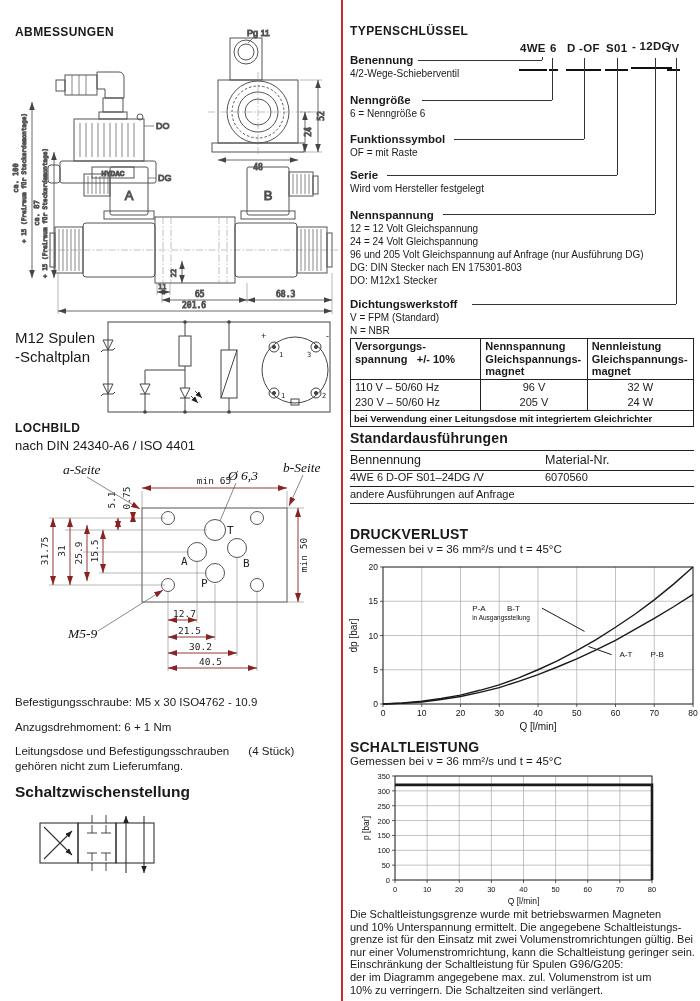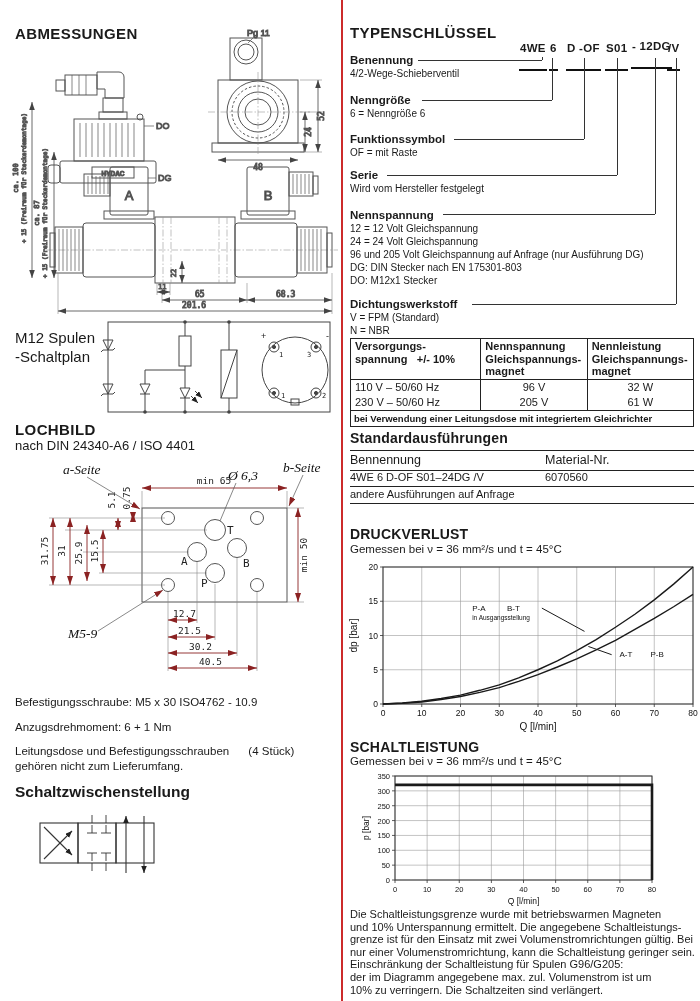--- a/index.html
+++ b/index.html
@@ -1,18 +1,18 @@
 <!DOCTYPE html>
 <html><head>
 <meta charset="utf-8">
 <style>
   html,body{margin:0;padding:0;background:#e8e8e8;}
   .page{position:relative;width:700px;height:1001px;background:#fff;font-family:"Liberation Sans",sans-serif;color:#1a1a1a;overflow:hidden;}
   .abs{position:absolute;}
-  .h15{font-size:15px;font-weight:bold;letter-spacing:.4px;}
+  .h15{font-size:12px;font-weight:bold;letter-spacing:.4px;}
   .h14{font-size:14px;font-weight:bold;letter-spacing:.2px;}
   .t11{font-size:10px;line-height:13px;}
   .t115{font-size:11.5px;}
   .t13{font-size:13px;}
   .t15{font-size:15px;line-height:19px;}
   .b115{font-size:11.5px;font-weight:bold;text-align:right;}
   .pre{white-space:pre-wrap;}
   .divider{position:absolute;top:0;width:2px;height:1001px;}
   .vline{position:absolute;width:1px;background:#333;}
   .hline{position:absolute;height:1px;background:#333;}
@@ -359,21 +359,21 @@
       <th style="width:31%"><span>Nennleistung</span><br><span>Gleichspannungs-</span><br><span>magnet</span></th>
     </tr>
     <tr>
       <td style="border-bottom:none">110 V – 50/60 Hz</td>
       <td style="border-bottom:none" class="c">96 V</td>
       <td style="border-bottom:none" class="c">32 W</td>
     </tr>
     <tr>
       <td style="border-top:none">230 V – 50/60 Hz</td>
       <td style="border-top:none" class="c">205 V</td>
-      <td style="border-top:none" class="c">61 W</td>
+      <td style="border-top:none" class="c">24 W</td>
     </tr>
     <tr>
       <td colspan="3" class="foot">bei Verwendung einer Leitungsdose mit integriertem Gleichrichter</td>
     </tr>
   </tbody>
     </table>
 
   <div class="abs h14" style="left:350px;top:430px;">Standardausführungen</div>
   <div class="std-head">
     <span>Bennennung</span>

